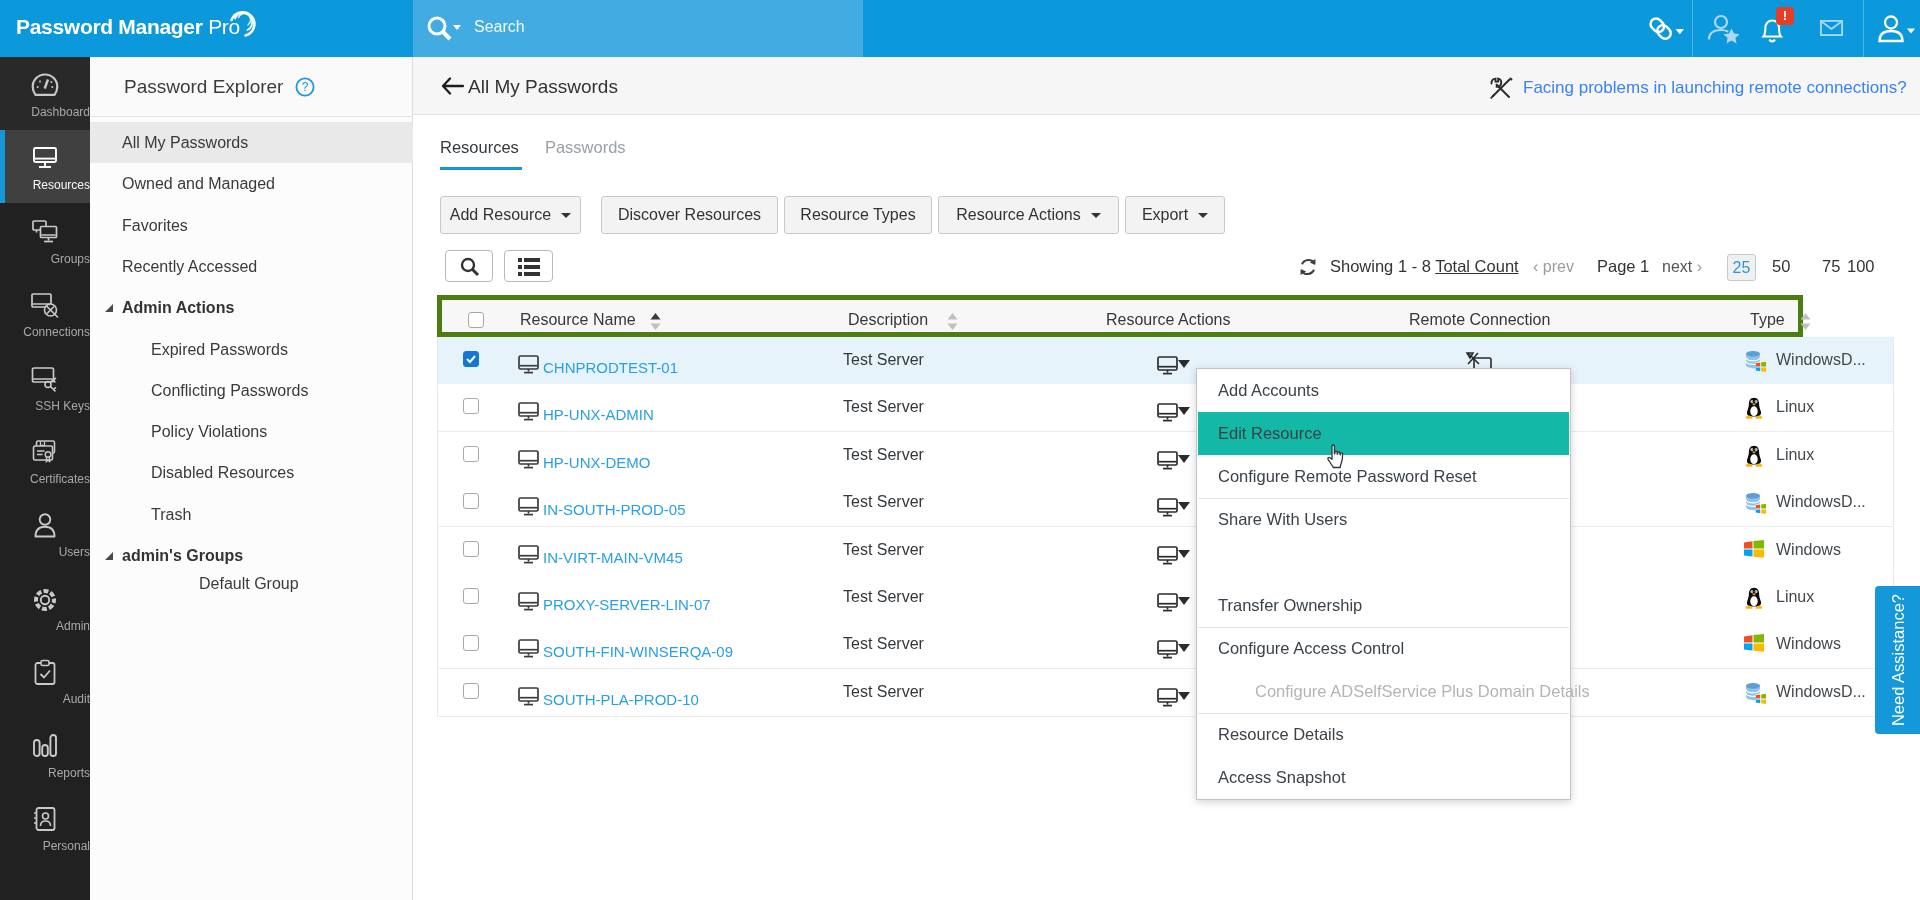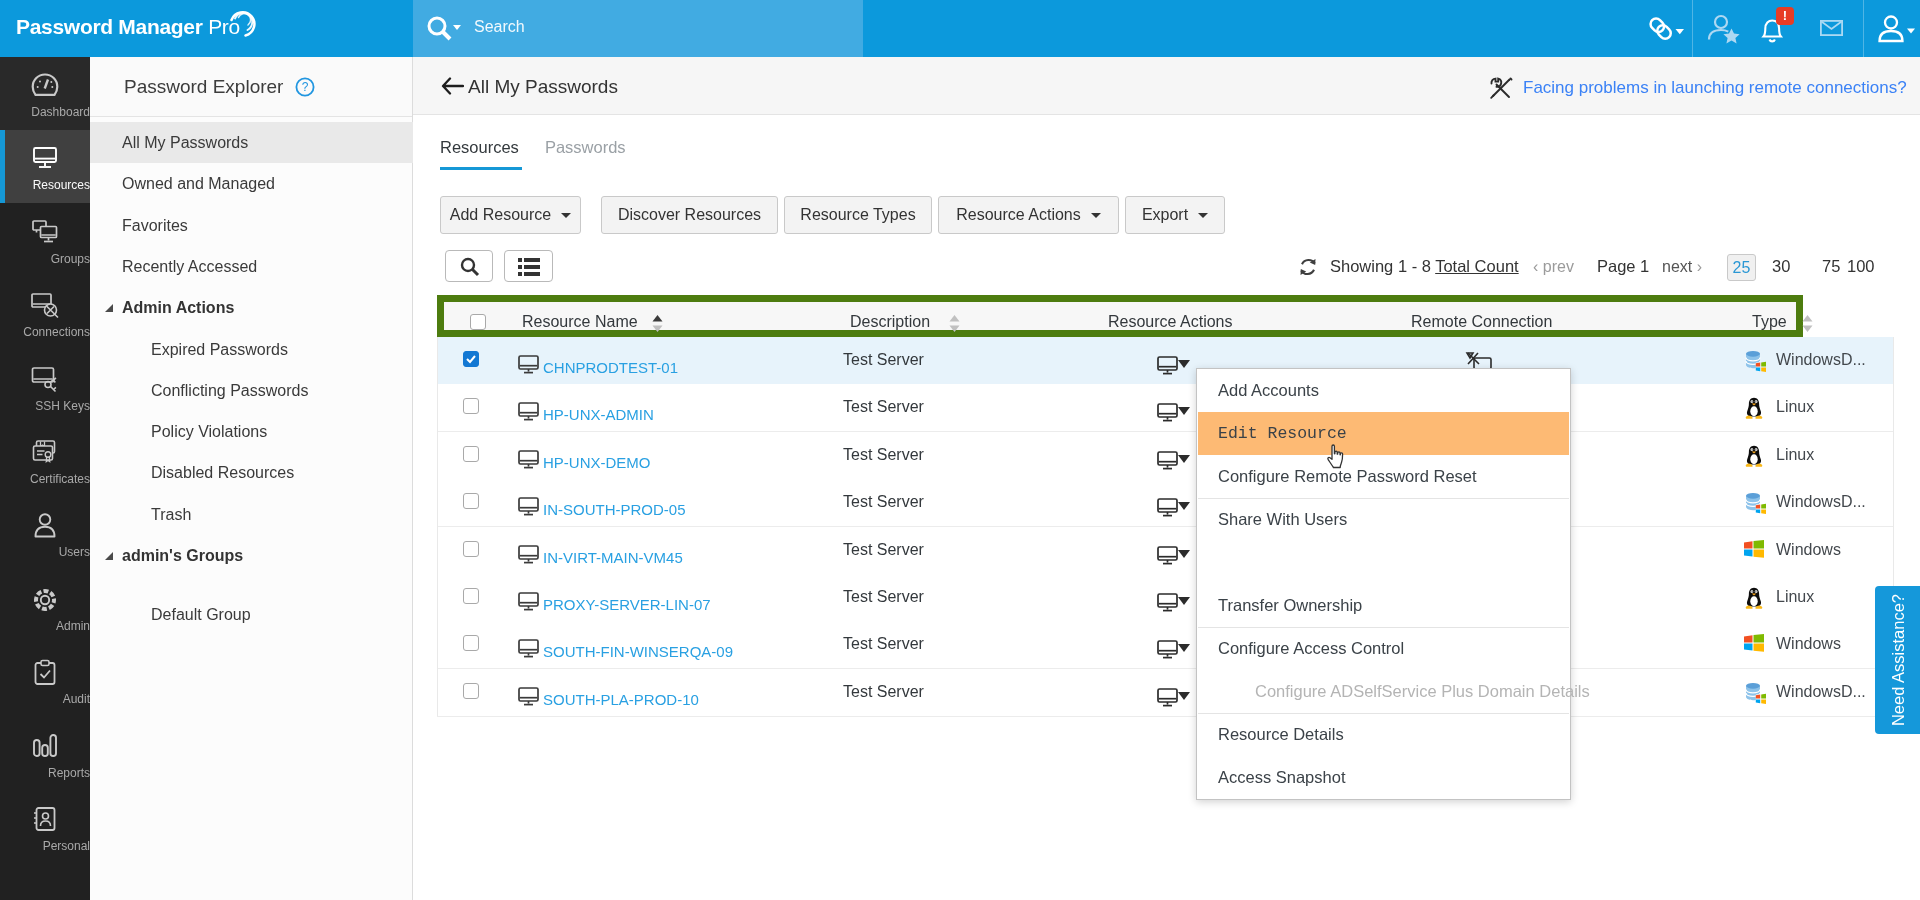--- a/index.html
+++ b/index.html
@@ -47,34 +47,34 @@
 #tab2 { color:#9aa0a5; margin-left:23px; }
 
 .btn { position:absolute; top:196px; height:38px; background:#f3f3f3; border:1px solid #c9c9c9; border-radius:3px; font-size:16px; color:#333; text-align:center; line-height:36px; }
 .caret { display:inline-block; width:0; height:0; border-top:5px solid #333; border-left:5px solid transparent; border-right:5px solid transparent; margin-left:10px; position:relative; top:-2px; }
 
 .iconbtn { position:absolute; top:250px; height:32px; background:#fff; border:1px solid #b9b9b9; border-radius:4px; }
 #psize { position:absolute; left:1727px; top:254px; width:29px; height:27px; border:1px solid #c9c9c9; border-radius:3px; background:#f0f0f0; color:#2a97d4; font-size:16px; text-align:center; line-height:25px; }
 
 
 #tbl { position:absolute; left:437px; top:295px; width:1457px; }
-#thead { position:absolute; left:0; top:0; width:1366px; height:42px; background:#f7f7f7; border:7px solid #4d7c0f; }
+#thead { position:absolute; left:0; top:0; width:1366px; height:42px; background:#f7f7f7; border:5px solid #4d7c0f; }
 .hc { position:absolute; top:11px; font-size:16px; color:#33383c; }
 .trow { position:absolute; left:0; width:1457px; height:48px; border-bottom:1px solid #ececec; background:#fff; }
 .trow.sel { background:#e7f3fb; }
 .cb { position:absolute; left:26px; width:16px; height:16px; border:1px solid #a9a9a9; border-radius:3px; background:#fff; top:14px; }
 .cb.on { background:#1378d3; border-color:#1378d3; }
 .rname { position:absolute; left:106px; top:22px; font-size:15px; color:#29a0e2; }
 .rdesc { position:absolute; left:406px; top:14px; font-size:16px; color:#33383c; }
 .rtype { position:absolute; left:1339px; top:14px; font-size:16px; color:#43484d; }
 
 
 #menu { position:absolute; left:1196px; top:368px; width:375px; height:432px; background:#fff; border:1px solid #c3c3c3; box-shadow:0 2px 8px rgba(0,0,0,0.18); }
 .mi { position:absolute; left:1px; width:371px; height:43px; font-size:16.5px; color:#3b4248; line-height:43px; padding-left:20px; }
-.mi.hov { background:#fdba74;font-family:Liberation Mono, monospace; }
+.mi.hov { background:#14b8a6; }
 .mi.dis { color:#b4b4b4; }
 .msep { position:absolute; left:1px; width:371px; height:1px; background:#e4e4e4; }
 
 
 #assist { position:absolute; left:1875px; top:586px; width:45px; height:148px; background:#1598da; border-radius:4px 0 0 4px; }
 #assist .vt { position:absolute; left:50%; top:50%; transform:translate(-50%,-50%) rotate(-90deg); white-space:nowrap; color:#fff; font-size:16.5px; }
 </style>
 </head>
 <body>
 
@@ -251,21 +251,21 @@
     <div class="snitem " style="top: 106.3px;"><span class="tx1">Owned and Managed</span></div>
     <div class="snitem " style="top: 147.6px;"><span class="tx1">Favorites</span></div>
     <div class="snitem " style="top: 188.9px;"><span class="tx1">Recently Accessed</span></div>
     <div class="snitem grp" style="top: 230.2px;"><span class="tri"></span>Admin Actions</div>
     <div class="snitem " style="top: 271.5px;"><span class="tx2">Expired Passwords</span></div>
     <div class="snitem " style="top: 312.8px;"><span class="tx2">Conflicting Passwords</span></div>
     <div class="snitem " style="top: 354.1px;"><span class="tx2">Policy Violations</span></div>
     <div class="snitem " style="top: 395.4px;"><span class="tx2">Disabled Resources</span></div>
     <div class="snitem " style="top: 436.7px;"><span class="tx2">Trash</span></div>
     <div class="snitem grp" style="top: 478px;"><span class="tri"></span>admin's Groups</div>
-    <div class="snitem " style="top: 537px;"><span class="tx2">Default Group</span></div>
+    <div class="snitem " style="top: 506px; margin-left: 48px;"><span class="tx2">Default Group</span></div>
   </div>
 
 <div id="pagehead"></div>
 <svg id="backarrow" width="24" height="20" viewBox="0 0 24 20">
   <path d="M10 2.5 L3 10 L10 17.5 M3.2 10 L23 10" fill="none" stroke="#1e1e1e" stroke-width="2.3" stroke-linecap="round" stroke-linejoin="round"></path>
 </svg>
 <div class="abs" style="left:468px; top:76px; font-size:19px; color:#333;">All My Passwords</div>
 <svg id="wrenchico" width="24" height="23" viewBox="0 0 24 23">
   <g fill="none" stroke="#2b2b2b" stroke-width="1.9" stroke-linecap="round">
     <path d="M7.5 7.5 L20 20"></path>
@@ -310,21 +310,21 @@
     <path d="M3.2 13.4 A 7.2 7.2 0 0 0 16 12.8"></path>
   </g>
   <path d="M17.5 2 L17.2 8 L11.8 5.4 Z" fill="#3f3f3f"></path>
   <path d="M2.5 18 L2.8 12 L8.2 14.6 Z" fill="#3f3f3f"></path>
 </svg>
 <span class="abs" style="left:1330px; top:257px; font-size:16.5px; color:#333;">Showing 1 - 8 <span style="text-decoration:underline;">Total Count</span></span>
 <span class="abs" style="left:1533px; top:258px; font-size:16px; color:#9b9b9b;">‹ prev</span>
 <span class="abs" style="left:1597px; top:257px; font-size:16.5px; color:#333;">Page 1</span>
 <span class="abs" style="left:1662px; top:258px; font-size:16px; color:#555;">next <span style="color:#9b9b9b;">›</span></span>
 <div id="psize">25</div>
-<span class="abs" style="left:1772px; top:257px; font-size:16.5px; color:#333;">30</span>
+<span class="abs" style="left:1772px; top:257px; font-size:16.5px; color:#333;">50</span>
 <span class="abs" style="left:1810px; top:257px; font-size:16.5px; color:#333;margin-left:12px;">75</span>
 <span class="abs" style="left:1847px; top:257px; font-size:16.5px; color:#333;">100</span>
 
 <div id="tbl">
     <div id="thead">
       <div class="cb" style="top:12px;"></div>
       <div class="hc" style="left:78px;">Resource Name</div>
       <svg class="abs" style="left:208px; top:13px;" width="11" height="17" viewBox="0 0 11 17">
         <path d="M5.5 0 L10.5 6.5 L0.5 6.5 Z" fill="#3c3c3c"></path>
         <path d="M5.5 17 L10.5 10.5 L0.5 10.5 Z" fill="#c0c0c0"></path>

